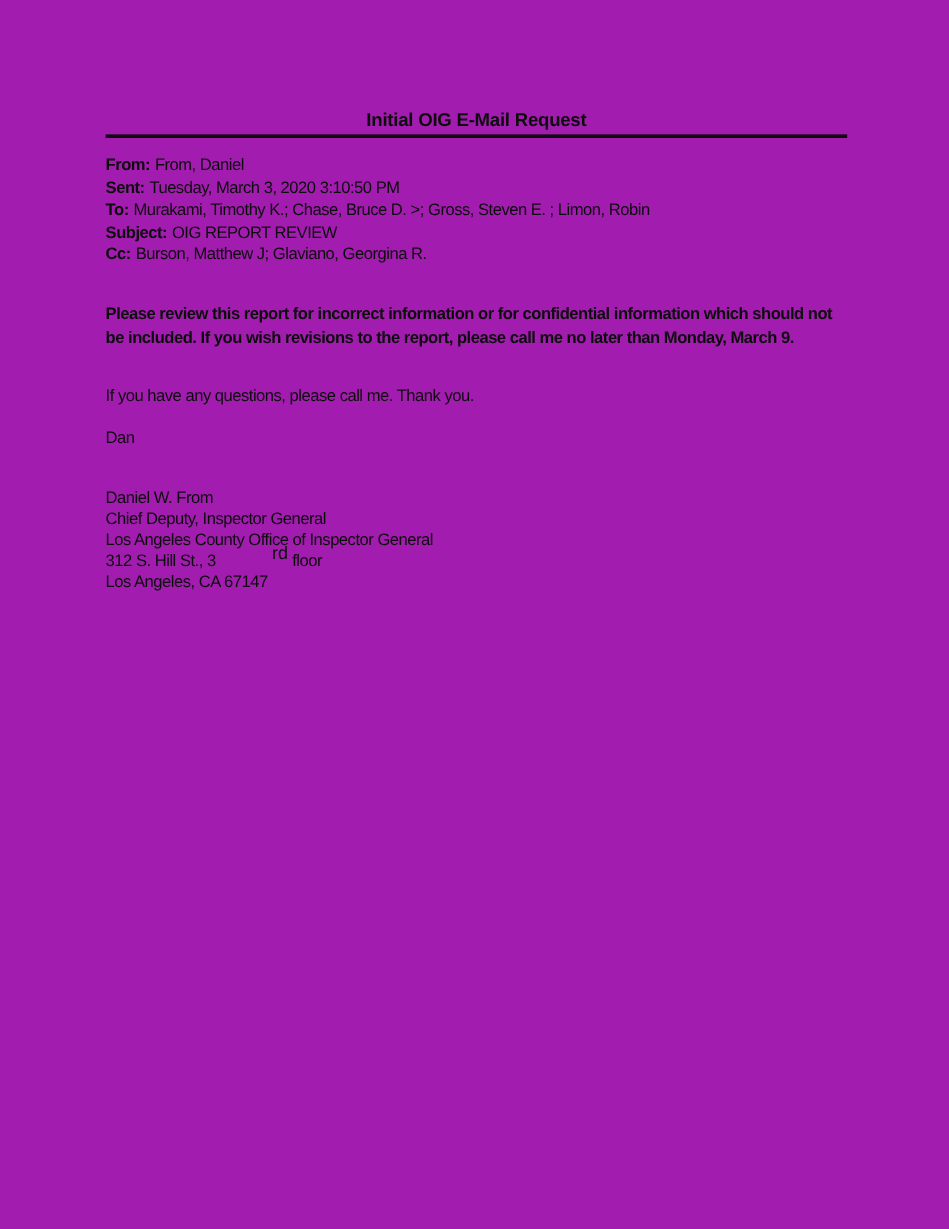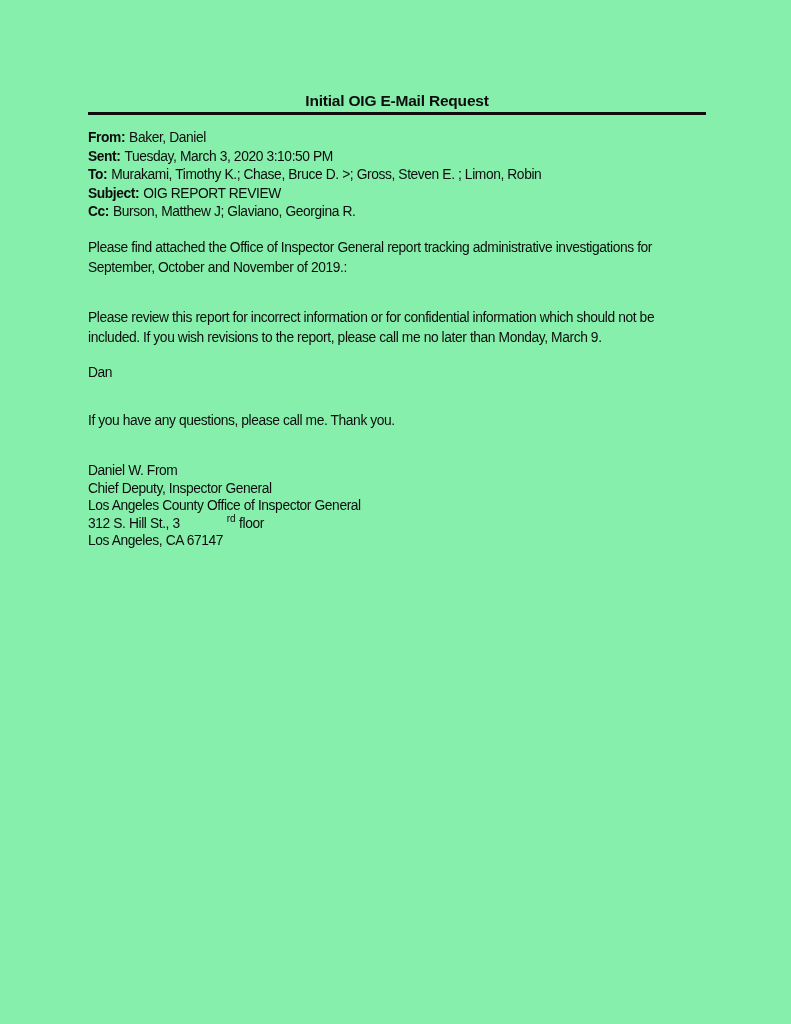--- a/index.html
+++ b/index.html
@@ -5,21 +5,21 @@
   html, body {
     margin: 0;
     padding: 0;
     background: #ffffff;
   }
   .page {
     position: relative;
     width: 791px;
     height: 1024px;
     box-sizing: border-box;
-    background: #86efac;
+    background: #a21caf;
     padding: 93px 85px 0 88px;
     font-family: "Liberation Sans", sans-serif;
     font-size: 13.8px;
     letter-spacing: -0.4px;
     color: #0d0d0d;
   }
   .doc-title {
     margin: 0 0 3px 0;
     font-size: 15.5px;
     font-weight: bold;
@@ -40,69 +40,68 @@
   }
   .header-label {
     font-weight: bold;
     margin-right: 4px;
   }
   .para {
     margin: 0;
     line-height: 20px;
   }
   .p1 { margin-top: 16px; }
-  .p2 { margin-top: 30px; }
+  .p2 { margin-top: 30px; font-weight: bold; }
   .closing { margin-top: 28px; }
   .signoff { margin-top: 15px; }
   .signature {
     margin-top: 31px;
     line-height: 17.6px;
   }
   .sig-line { white-space: nowrap; }
   .sup {
-    font-size: 10px;
+    font-size: 15px;
     vertical-align: super;
     line-height: 0;
     letter-spacing: 0;
     padding-left: 47px;
   }
 </style>
 </head>
 <body>
 
 <div class="page">
 
   <h1 class="doc-title">Initial OIG E-Mail Request</h1>
   <div class="title-rule"></div>
 
   <div class="headers">
     <div class="header-line">
-      <span class="header-label">From:</span><span>Baker, Daniel</span>
+      <span class="header-label">From:</span><span>From, Daniel</span>
     </div>
     <div class="header-line">
       <span class="header-label">Sent:</span><span>Tuesday, March 3, 2020 3:10:50 PM</span>
     </div>
     <div class="header-line">
       <span class="header-label">To:</span><span>Murakami, Timothy K.; Chase, Bruce D. &gt;; Gross, Steven E. ; Limon, Robin</span>
     </div>
     <div class="header-line">
       <span class="header-label">Subject:</span><span>OIG REPORT REVIEW</span>
     </div>
     <div class="header-line">
       <span class="header-label">Cc:</span><span>Burson, Matthew J; Glaviano, Georgina R.</span>
     </div>
   </div>
 
-  <p class="para p1">Please find attached the Office of Inspector General report tracking administrative investigations for September, October and November of 2019.:</p>
 
   <p class="para p2">Please review this report for incorrect information or for confidential information which should not be included. If you wish revisions to the report, please call me no later than Monday, March 9.</p>
 
+  <p class="para closing">If you have any questions, please call me. Thank you.</p>
+
   <p class="para signoff">Dan</p>
-
-  <p class="para closing">If you have any questions, please call me. Thank you.</p>
 
   <div class="signature">
     <div class="sig-line">Daniel W. From</div>
     <div class="sig-line">Chief Deputy, Inspector General</div>
     <div class="sig-line">Los Angeles County Office of Inspector General</div>
     <div class="sig-line">
       <span>312 S. Hill St., 3</span><span class="sup">rd</span><span> floor</span>
     </div>
     <div class="sig-line">Los Angeles, CA 67147</div>
   </div>

